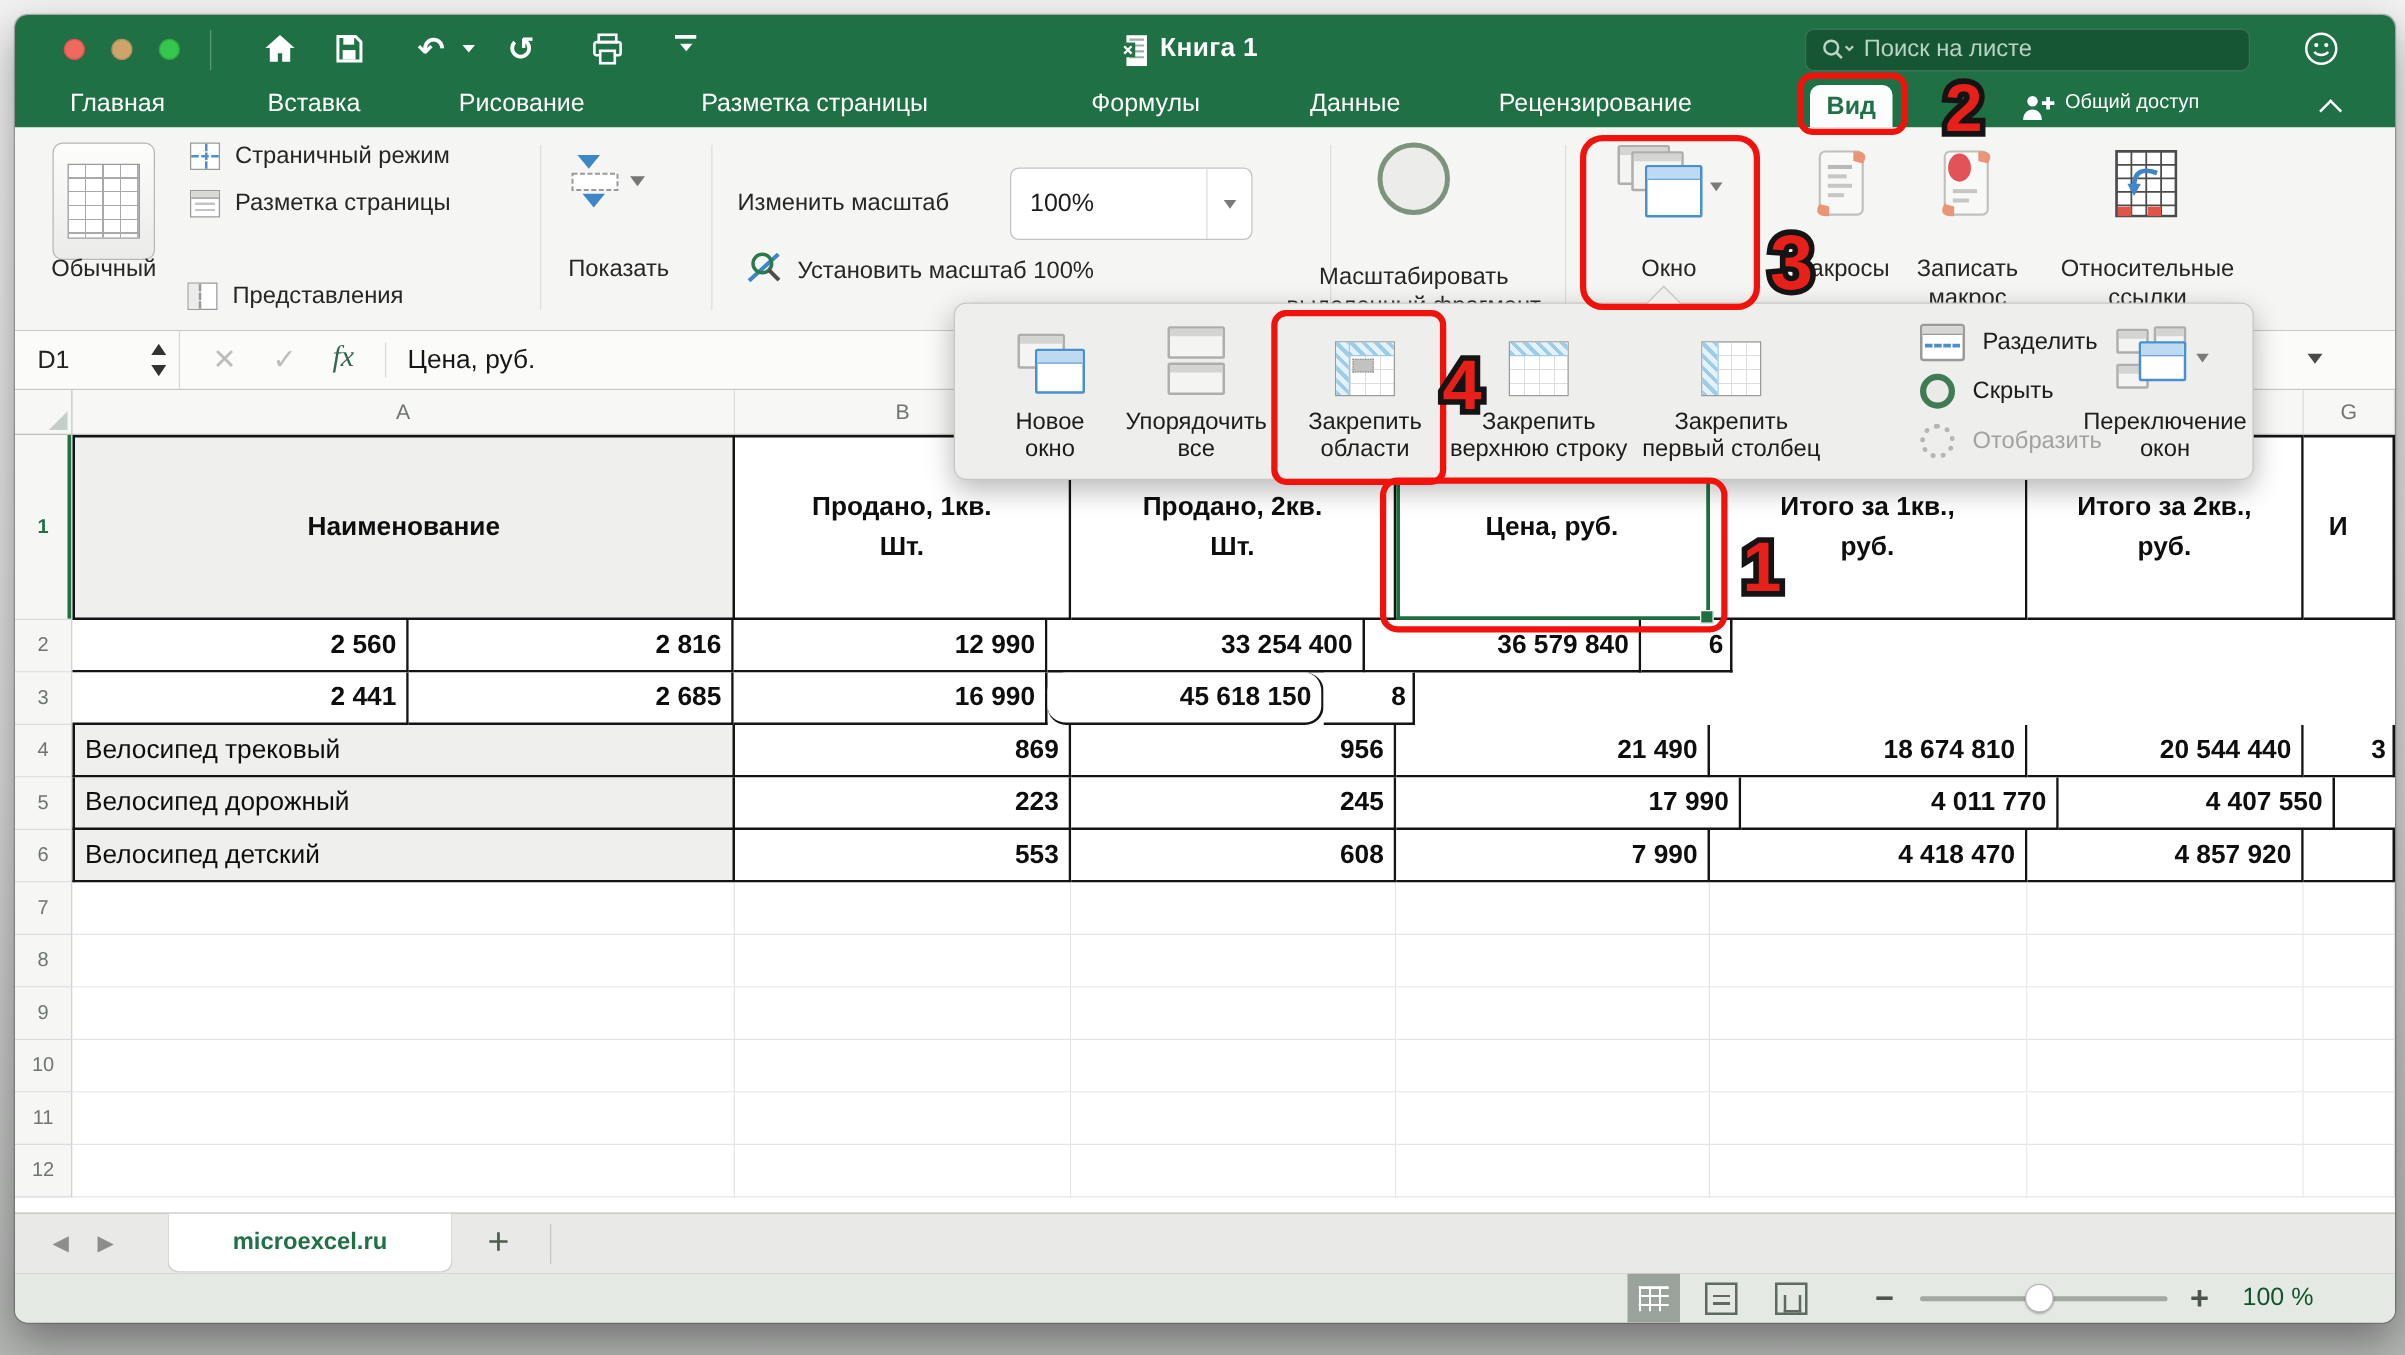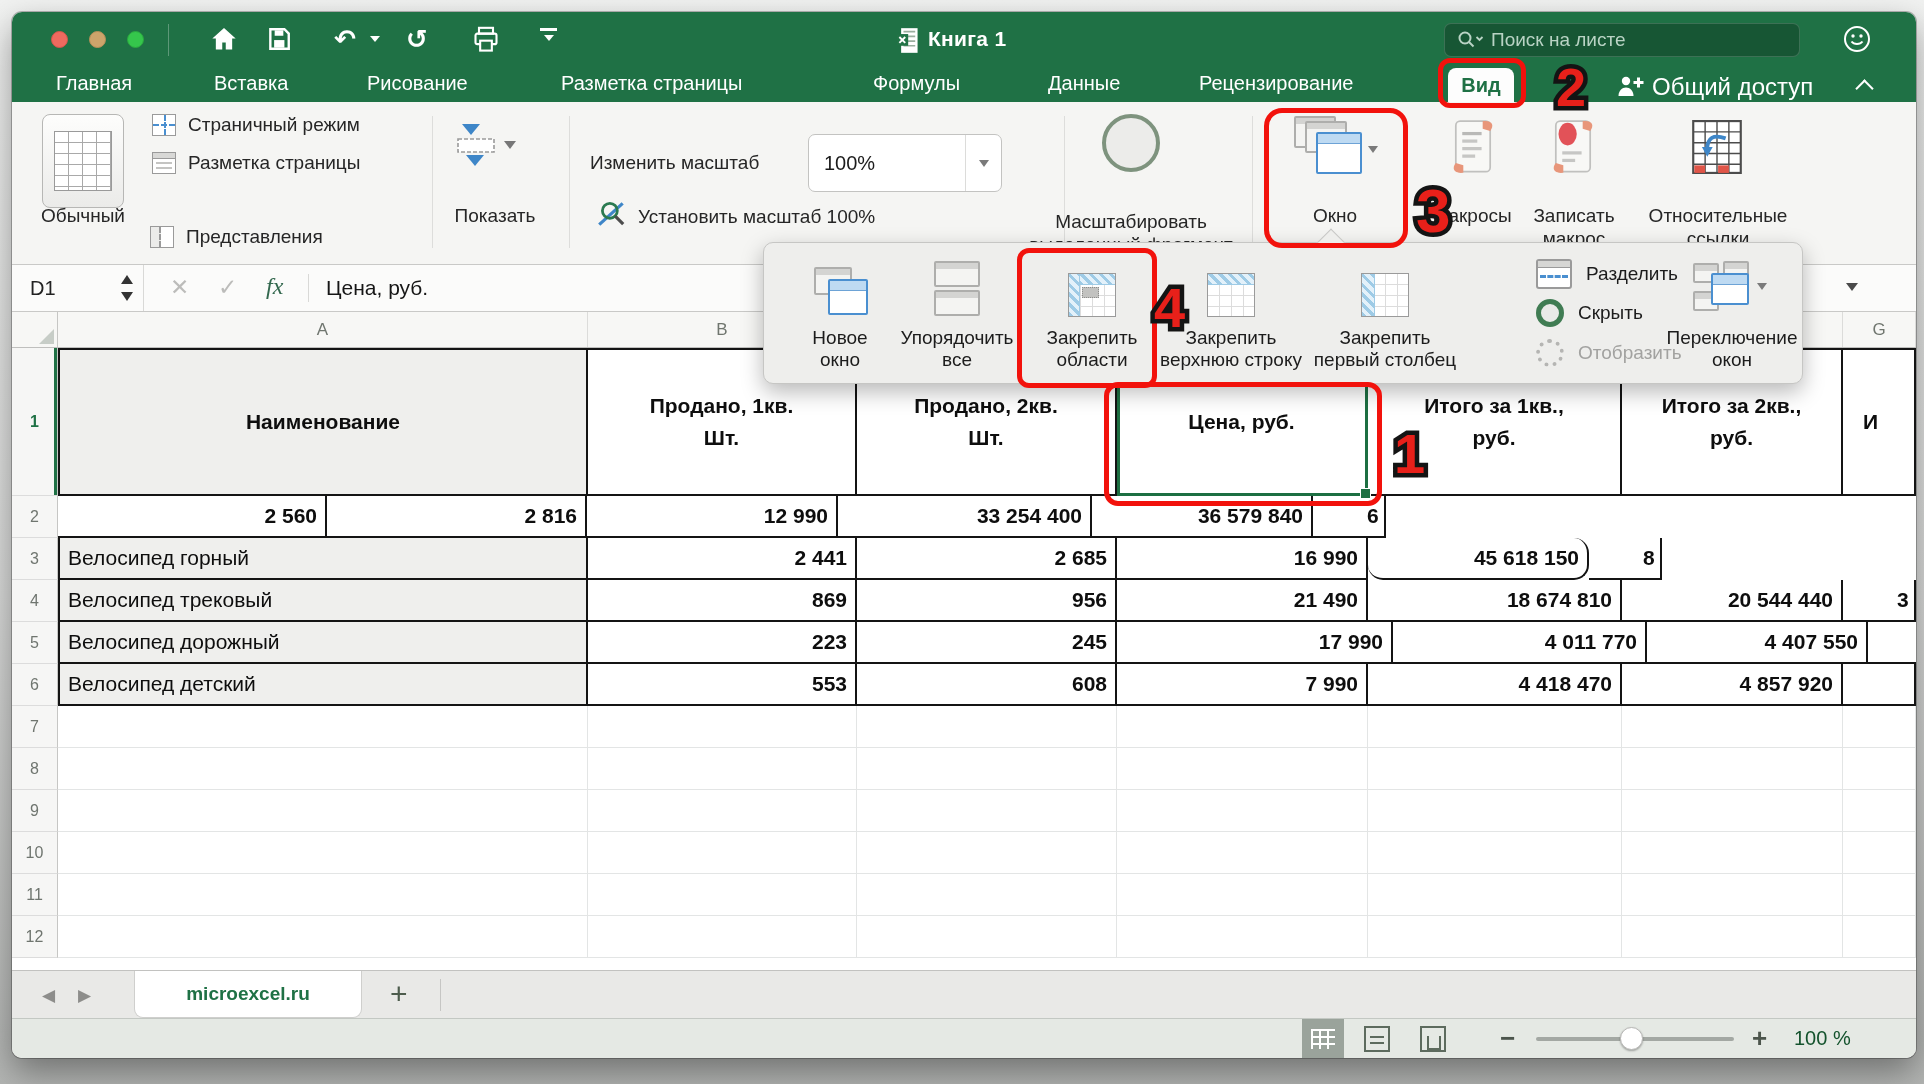--- a/index.html
+++ b/index.html
@@ -16,21 +16,21 @@
   .tb-ic{position:absolute;top:14px;color:#fff;display:flex;align-items:center}
   .glyph{color:#fff;font-size:26px;line-height:26px}
   .title-txt{position:absolute;top:15px;color:#fff;font-size:21px;font-weight:bold;letter-spacing:.3px}
   .search{position:absolute;left:1432px;top:11px;width:356px;height:34px;border-radius:7px;
           background:rgba(0,0,0,.24);border:1px solid rgba(255,255,255,.16);display:flex;align-items:center;padding:0 10px;gap:6px}
   .search-ph{color:#b9d3c4;font-size:19px}
   .tab{position:absolute;top:60px;color:#fff;font-size:20px;white-space:nowrap;cursor:default}
   .tab-active{position:absolute;left:1436px;top:56px;width:66px;height:34px;background:#fdfdfd;
               border-radius:8px 8px 0 0;display:flex;align-items:center;justify-content:center;
               color:#1f7145;font-size:20px;font-weight:bold}
-  .share{position:absolute;top:61px;color:#fff;font-size:24px;white-space:nowrap}
+  .share{position:absolute;top:61px;color:#fff;font-size:16px;white-space:nowrap}
   .chev-up{position:absolute;left:1846px;top:70px;width:13px;height:13px;border-left:2.5px solid #fff;border-top:2.5px solid #fff;transform:rotate(45deg)}
   
   .ribbon{position:absolute;left:0;top:90px;width:100%;height:163px;background:#f5f5f3;border-bottom:1px solid #c9c9c7}
   .rdiv{position:absolute;top:14px;width:1px;height:132px;background:#dddddb}
   .rtxt{font-size:19px;color:#262626;white-space:nowrap}
   .rlabel{position:absolute;font-size:19px;color:#262626;text-align:center;white-space:pre-line;line-height:23px}
   .bigbtn{position:absolute;left:30px;top:12px;width:82px;height:94px;border:1px solid #b7b7b5;border-radius:8px;
           background:linear-gradient(#fdfdfc,#ebebe9);display:flex;align-items:center;justify-content:center}
   .grid-ic{width:58px;height:60px;background:#fff;border:1px solid #9a9a9a;
            background-image:repeating-linear-gradient(to right,transparent 0 13px,#a9a9a9 13px 14px),
@@ -370,21 +370,20 @@
           <div class="gut">2</div>
           <div class="cell num-cell" style="width: 269px;">2 560</div>
           <div class="cell num-cell" style="width: 260px;">2 816</div>
           <div class="cell num-cell" style="width: 251px;">12 990</div>
           <div class="cell num-cell" style="width: 254px;">33 254 400</div>
           <div class="cell num-cell" style="width: 221px;">36 579 840</div>
           <div class="cell num-cell g-cell" style="width: 73px;">6</div>
         </div>
         <div class="sh-row">
           <div class="gut">3</div>
-          <div class="cell name-cell first" style="width: 530px;">Велосипед горный</div>
           <div class="cell num-cell" style="width: 269px;">2 441</div>
           <div class="cell num-cell" style="width: 260px;">2 685</div>
           <div class="cell num-cell" style="width: 251px;">16 990</div>
           <div class="cell num-cell" style="width: 221px; border-radius: 15px;">45 618 150</div>
           <div class="cell num-cell g-cell" style="width: 73px;">8</div>
         </div>
         <div class="sh-row">
           <div class="gut">4</div>
           <div class="cell name-cell first" style="width: 530px;">Велосипед трековый</div>
           <div class="cell num-cell" style="width: 269px; text-align: center;">869</div>

